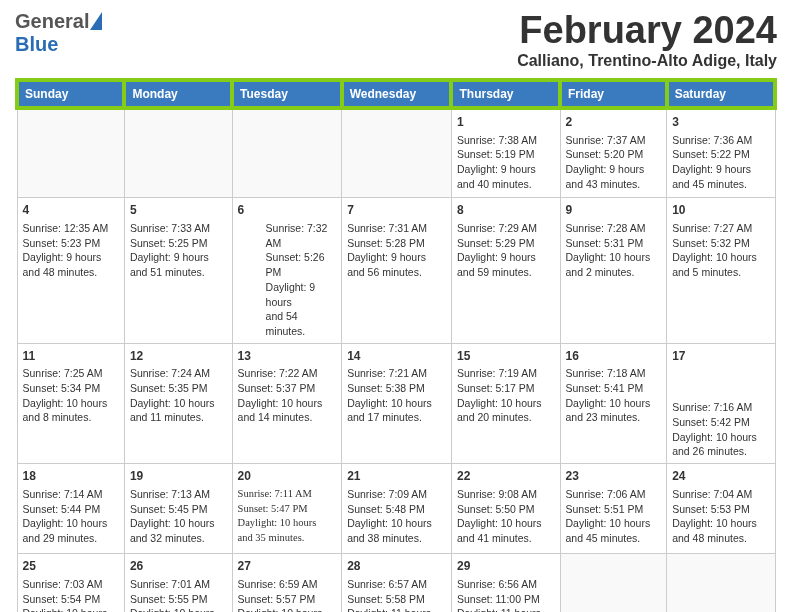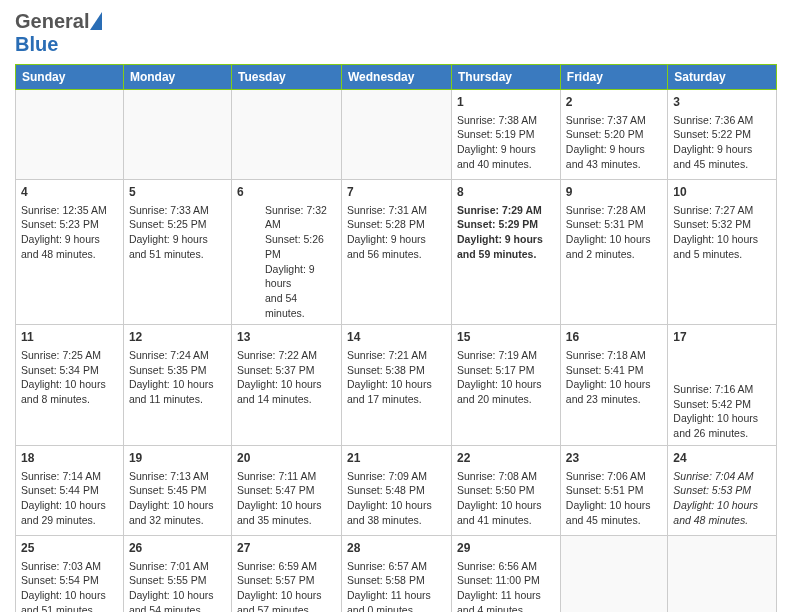--- a/index.html
+++ b/index.html
@@ -39,21 +39,21 @@
       width: 100%;
       border-collapse: collapse;
       font-size: 11px;
     }
     .calendar-table th {
       background-color: #3a7abf;
       color: #fff;
       text-align: left;
       padding: 5px 6px;
       font-size: 12px;
-      border: 1px solid #84cc16;
+      border: 4px solid #84cc16;
     }
     .calendar-table td {
       border: 1px solid #ccc;
       vertical-align: top;
       padding: 4px 5px;
       width: 113px;
       min-height: 80px;
       height: 90px;
       color: #333;
       line-height: 1.4;
@@ -100,20 +100,24 @@
 </head>
 <body>
 
 <div class="header-area">
   <div class="logo">
     <div class="logo-wrapper">
       <span class="logo-text-general">General</span>
       <span class="logo-triangle"></span>
     </div>
     <span class="logo-text-blue">Blue</span>
+  </div>
+  <div class="title-area">
+    <div class="month-title">February 2024</div>
+    <div class="location-title">Calliano, Trentino-Alto Adige, Italy</div>
   </div>
 </div>
 
 <table class="calendar-table">
   <thead>
     <tr>
     <th>Sunday</th>
         <th>Monday</th>
         <th>Tuesday</th>
         <th>Wednesday</th>
@@ -174,21 +178,21 @@
         </td>
         <td>
           <span class="day-number">7</span>
           <div class="day-content" style="white-space: pre-line;">Sunrise: 7:31 AM
 Sunset: 5:28 PM
 Daylight: 9 hours
 and 56 minutes.</div>
         </td>
         <td>
           <span class="day-number">8</span>
-          <div class="day-content" style="white-space: pre-line; font-weight: bold;">Sunrise: 7:29 AM
+          <div class="day-content" style="white-space: pre-line;">Sunrise: 7:29 AM
 Sunset: 5:29 PM
 Daylight: 9 hours
 and 59 minutes.</div>
         </td>
         <td>
           <span class="day-number">9</span>
           <div class="day-content" style="white-space: pre-line;">Sunrise: 7:28 AM
 Sunset: 5:31 PM
 Daylight: 10 hours
 and 2 minutes.</div>
@@ -262,49 +266,49 @@
         </td>
         <td>
           <span class="day-number">19</span>
           <div class="day-content" style="white-space: pre-line;">Sunrise: 7:13 AM
 Sunset: 5:45 PM
 Daylight: 10 hours
 and 32 minutes.</div>
         </td>
         <td>
           <span class="day-number">20</span>
-          <div class="day-content" style="white-space: pre-line;">Sunrise: 7:11 AM
+          <div class="day-content" style="white-space: pre-line; font-family: Liberation Serif, serif;">Sunrise: 7:11 AM
 Sunset: 5:47 PM
 Daylight: 10 hours
 and 35 minutes.</div>
         </td>
         <td>
           <span class="day-number">21</span>
           <div class="day-content" style="white-space: pre-line;">Sunrise: 7:09 AM
 Sunset: 5:48 PM
 Daylight: 10 hours
 and 38 minutes.</div>
         </td>
         <td>
           <span class="day-number">22</span>
-          <div class="day-content" style="white-space: pre-line;">Sunrise: 7:08 AM
+          <div class="day-content" style="white-space: pre-line;">Sunrise: 9:08 AM
 Sunset: 5:50 PM
 Daylight: 10 hours
 and 41 minutes.</div>
         </td>
         <td>
           <span class="day-number">23</span>
           <div class="day-content" style="white-space: pre-line;">Sunrise: 7:06 AM
 Sunset: 5:51 PM
 Daylight: 10 hours
 and 45 minutes.</div>
         </td>
         <td>
           <span class="day-number">24</span>
-          <div class="day-content" style="white-space: pre-line; font-style: italic;">Sunrise: 7:04 AM
+          <div class="day-content" style="white-space: pre-line;">Sunrise: 7:04 AM
 Sunset: 5:53 PM
 Daylight: 10 hours
 and 48 minutes.</div>
         </td>
       </tr>
       <tr>
         <td>
           <span class="day-number">25</span>
           <div class="day-content" style="white-space: pre-line;">Sunrise: 7:03 AM
 Sunset: 5:54 PM

